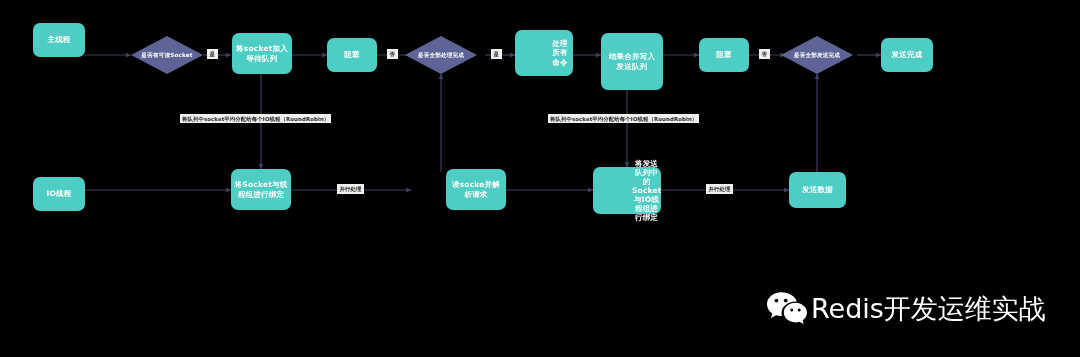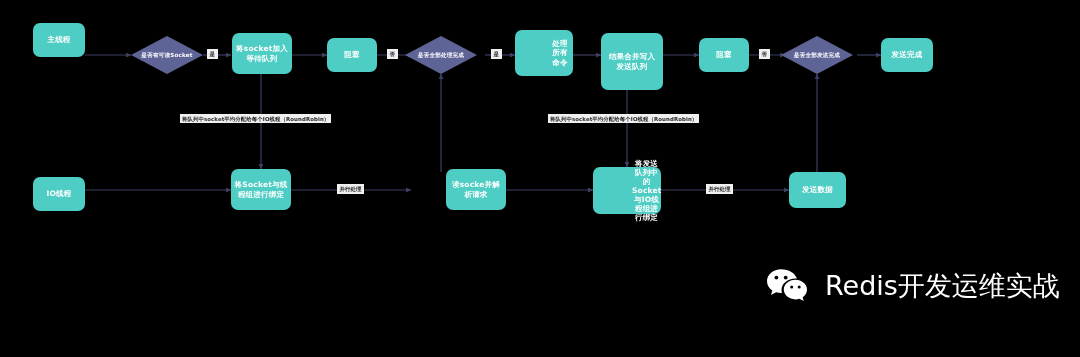--- a/index.html
+++ b/index.html
@@ -93,24 +93,24 @@
   }
   .elabel.long {
     font-size: 5.4px;
     letter-spacing: 0.1px;
   }
 
   
   #watermark {
     position: absolute;
     left: 766px;
-    top: 268px;
+    top: 291px;
     display: flex;
     align-items: center;
-    gap: 17px;
+    gap: 3px;
   }
   #watermark .wm-text {
     color: #ffffff;
     font-size: 27px;
     font-weight: 400;
     letter-spacing: 0px;
     line-height: 1;
     white-space: nowrap;
   }
   .wechat-logo {

